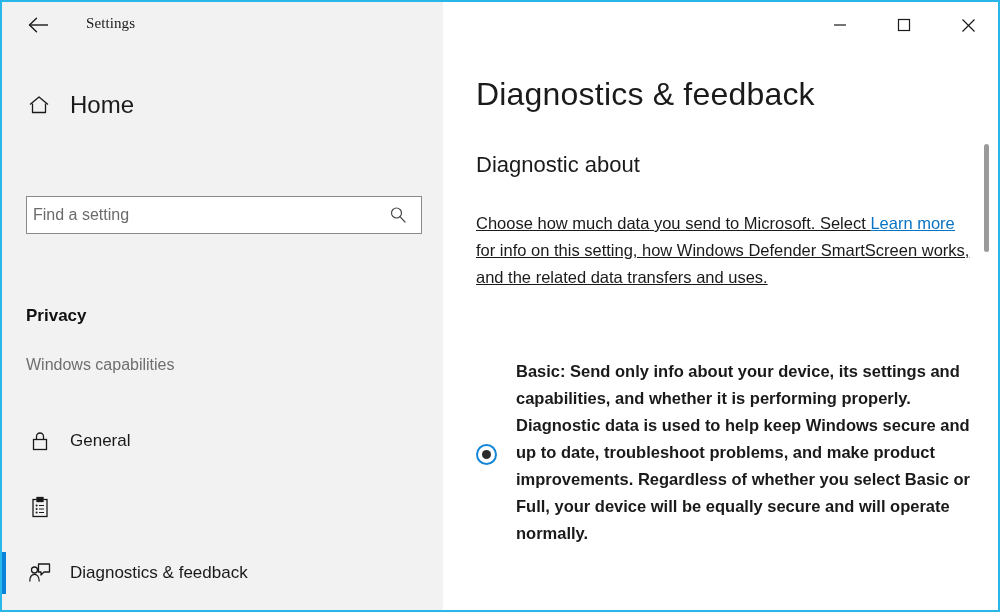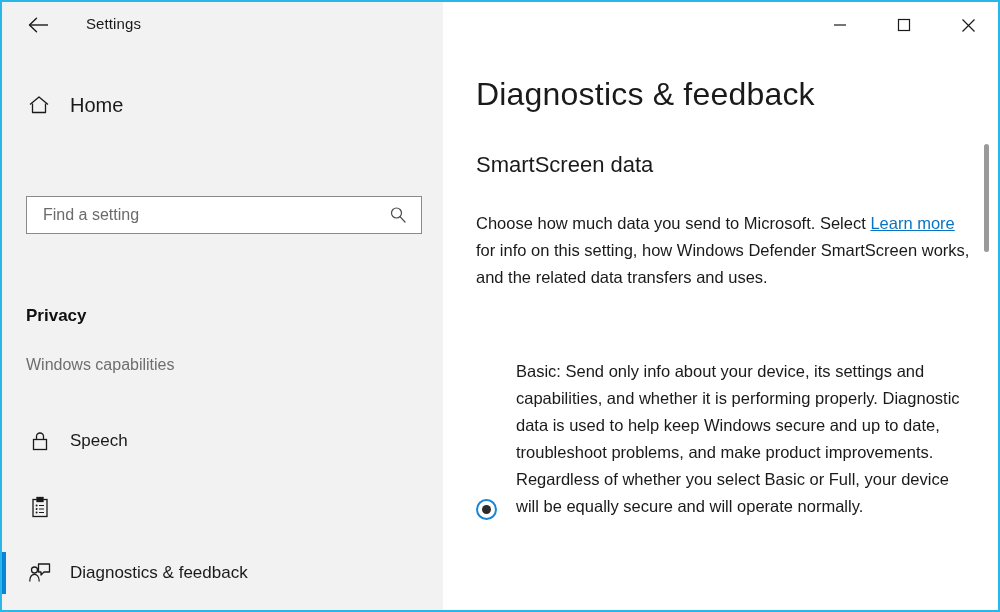--- a/index.html
+++ b/index.html
@@ -47,20 +47,21 @@
     width: 38px; height: 30px;
     display: flex; align-items: center; justify-content: center;
     cursor: pointer;
   }
   .window-title {
     position: absolute;
     left: 84px; top: 13px;
     font-size: 15px;
     color: #1a1a1a;
     letter-spacing: .1px;
+    font-family: Liberation Serif, serif;
   }
 
   .wctrl {
     position: absolute;
     top: 0;
     width: 46px; height: 46px;
     display: flex; align-items: center; justify-content: center;
     cursor: pointer;
   }
   #btn-min  { left: 815px; }
@@ -79,41 +80,41 @@
   .home-row {
     position: absolute;
     left: 0; top: 36px;
     width: 441px; height: 42px;
     display: flex; align-items: center;
     cursor: pointer;
   }
   .home-icon { margin-left: 24px; width: 26px; display:flex; justify-content:center; }
   .home-label {
     margin-left: 18px;
-    font-size: 20px;
+    font-size: 24px;
     color: #1a1a1a;
   }
 
   #search-box {
     position: absolute;
     left: 24px; top: 148px;
     width: 396px; height: 38px;
     background: #ffffff;
     border: 1px solid #8a8a8a;
     box-sizing: border-box;
     display: flex; align-items: center;
     cursor: text;
   }
   #search-input {
     border: 0; outline: none;
     background: transparent;
     font-family: "Liberation Sans", sans-serif;
     font-size: 16px;
     color: #3a3a3a;
-    margin-left: 14px;
+    margin-left: 4px;
     width: 330px;
     height: 100%;
   }
   #search-input::placeholder { color: #6b6b6b; opacity: 1; }
   .search-icon { margin-left: auto; margin-right: 14px; display: flex; }
 
   .section-title {
     position: absolute;
     left: 24px;
     font-size: 17px;
@@ -184,33 +185,35 @@
     font-size: 22px;
     color: #1a1a1a;
   }
   #intro {
     position: absolute;
     left: 33px; top: 162px;
     width: 500px;
     font-size: 16.5px;
     line-height: 27px;
     color: #1a1a1a;
+    text-decoration: underline;
   }
   #intro a {
     color: #0a74c4;
     text-decoration: underline;
   }
 
   #option-row {
     position: absolute;
     left: 33px; top: 310px;
     width: 500px;
     display: flex;
-    align-items: flex-end;
-    cursor: pointer;
+    align-items: center;
+    cursor: pointer;
+    font-weight: bold;
   }
   .radio {
     width: 21px; height: 21px;
     border-radius: 50%;
     border: 2px solid #1486d8;
     background: #ffffff;
     box-sizing: border-box;
     margin-top: 4px;
     flex: 0 0 auto;
     position: relative;
@@ -309,21 +312,21 @@
     <div class="nav-list">
 
       <div class="nav-item">
         <span class="sel-bar"></span>
         <span class="nav-icon">
           <svg width="20" height="22" viewBox="0 0 20 22">
             <rect x="3.5" y="9.5" width="13" height="10" stroke="#1a1a1a" stroke-width="1.3" fill="none"></rect>
             <path d="M6.5 9.5 V6.5 A3.5 3.5 0 0 1 13.5 6.5 V9.5" stroke="#1a1a1a" stroke-width="1.3" fill="none"></path>
           </svg>
         </span>
-        <span class="nav-label">Speech</span>
+        <span class="nav-label">General</span>
       </div>
 
       <div class="nav-item">
         <span class="sel-bar"></span>
         <span class="nav-icon">
           <svg width="20" height="23" viewBox="0 0 20 23">
             <rect x="3" y="3.5" width="14" height="17" stroke="#1a1a1a" stroke-width="1.3" fill="none"></rect>
             <rect x="7" y="1.5" width="6" height="4" stroke="#1a1a1a" stroke-width="1.3" fill="#1a1a1a"></rect>
             <circle cx="6.6" cy="9.5" r="1" fill="#1a1a1a"></circle>
             <circle cx="6.6" cy="13" r="1" fill="#1a1a1a"></circle>
@@ -351,21 +354,21 @@
         
       </div>
 
     </div>
   </div>
 
   <div id="content">
 
     <div id="page-title">Diagnostics &amp; feedback</div>
 
-    <div id="section-heading">SmartScreen data</div>
+    <div id="section-heading">Diagnostic about</div>
 
     <div id="intro"><span>Choose how much data you send to Microsoft. Select </span><a href="#">Learn more</a><span> for info on this setting, how Windows Defender SmartScreen works, and the related data transfers and uses.</span></div>
 
     <div id="option-row">
       <span class="radio checked"></span>
       <span id="option-label">Basic: Send only info about your device, its settings and capabilities, and whether it is performing properly. Diagnostic data is used to help keep Windows secure and up to date, troubleshoot problems, and make product improvements. Regardless of whether you select Basic or Full, your device will be equally secure and will operate normally.</span>
     </div>
 
     <div id="scrollbar-track">
       <div id="scrollbar-thumb"></div>

